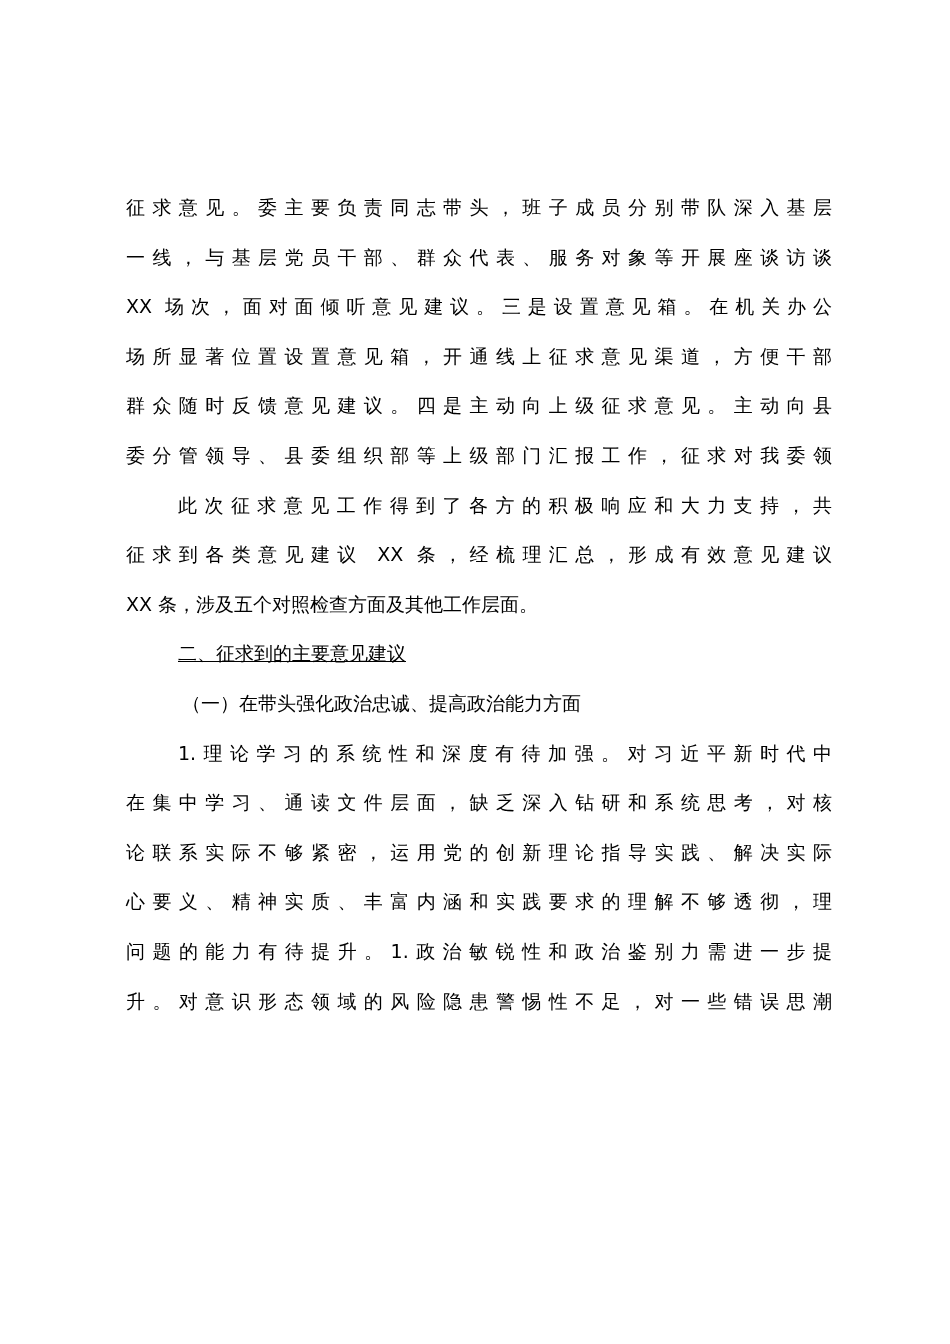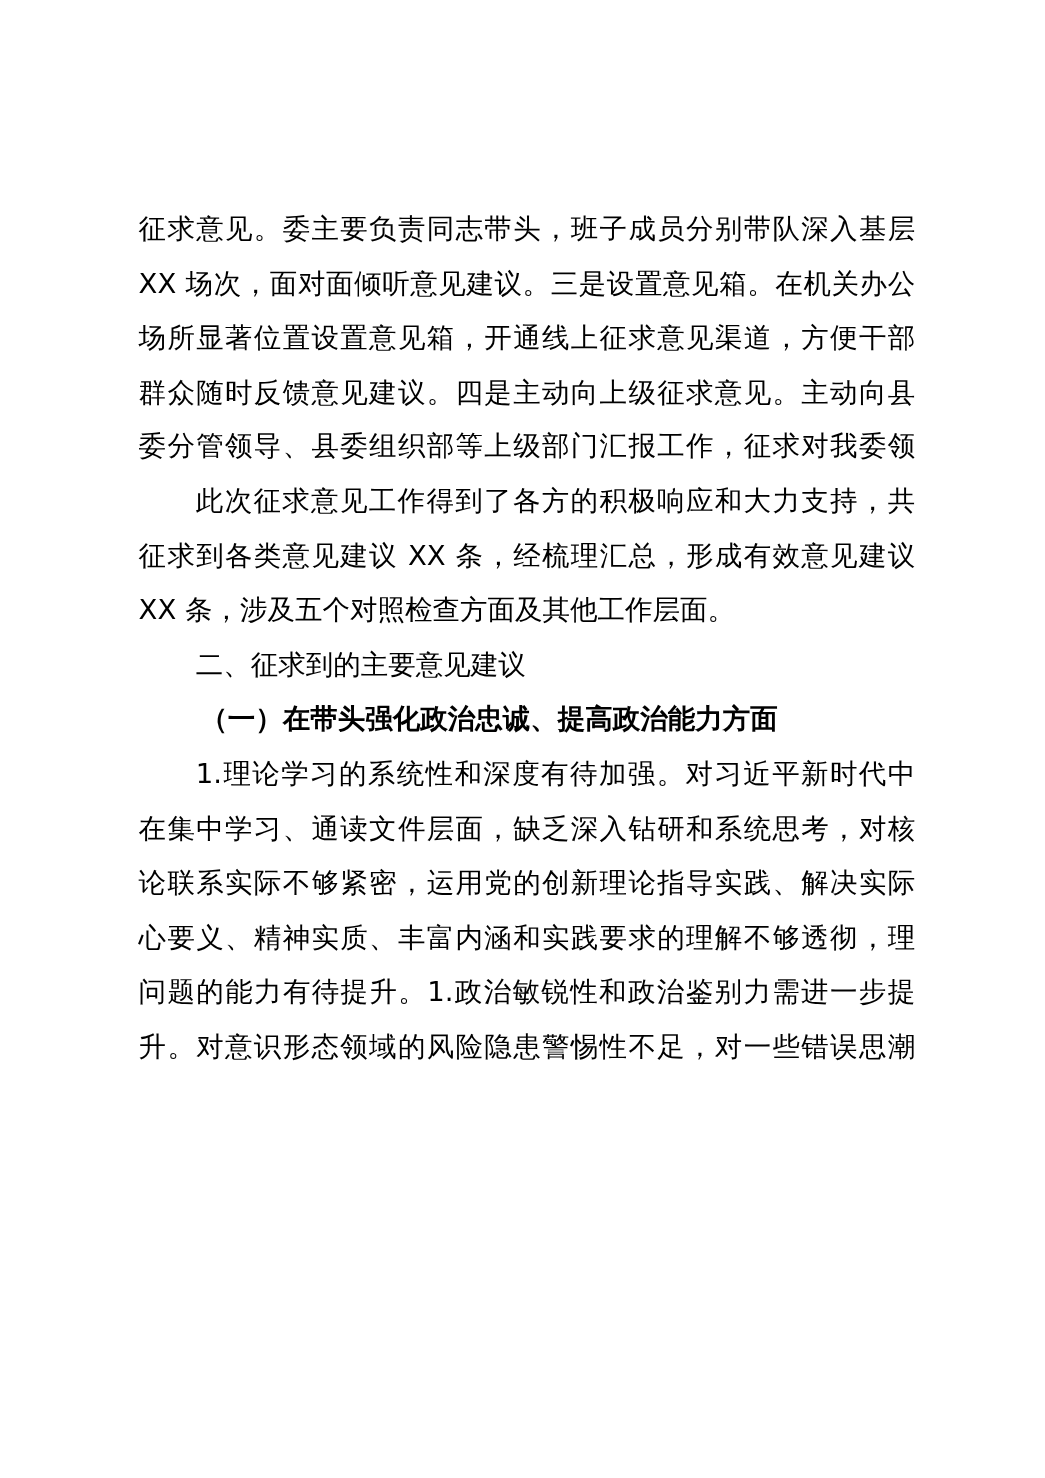--- a/index.html
+++ b/index.html
@@ -17,49 +17,51 @@
     }
     .page {
       position: absolute;
       left: 126px;
       top: 183px;
       width: 706px;
     }
     .line {
       height: 49.6px;
       line-height: 49.6px;
-      font-size: 25px;
+      font-size: 19px;
       white-space: nowrap;
       text-align: justify;
       text-align-last: justify;
       overflow: visible;
     }
     .line.last {
       text-align-last: left;
     }
     .line.indent {
       padding-left: 52px;
     }
     .line.heading2 {
       padding-left: 52px;
       text-align-last: left;
+      text-decoration: underline;
     }
     .line.heading3 {
       padding-left: 56px;
-      font-weight: bold;
+      font-weight: normal;
       text-align-last: left;
     }
   </style>
 </head>
 <body>
 
 <div class="page">
 
   <div class="paragraph">
     <div class="line">征求意见。委主要负责同志带头，班子成员分别带队深入基层</div>
+    <div class="line">一线，与基层党员干部、群众代表、服务对象等开展座谈访谈</div>
     <div class="line">XX 场次，面对面倾听意见建议。三是设置意见箱。在机关办公</div>
     <div class="line">场所显著位置设置意见箱，开通线上征求意见渠道，方便干部</div>
     <div class="line">群众随时反馈意见建议。四是主动向上级征求意见。主动向县</div>
     <div class="line">委分管领导、县委组织部等上级部门汇报工作，征求对我委领</div>
   </div>
 
   <div class="paragraph">
     <div class="line indent">此次征求意见工作得到了各方的积极响应和大力支持，共</div>
     <div class="line">征求到各类意见建议 XX 条，经梳理汇总，形成有效意见建议</div>
     <div class="line last">XX 条，涉及五个对照检查方面及其他工作层面。</div>

